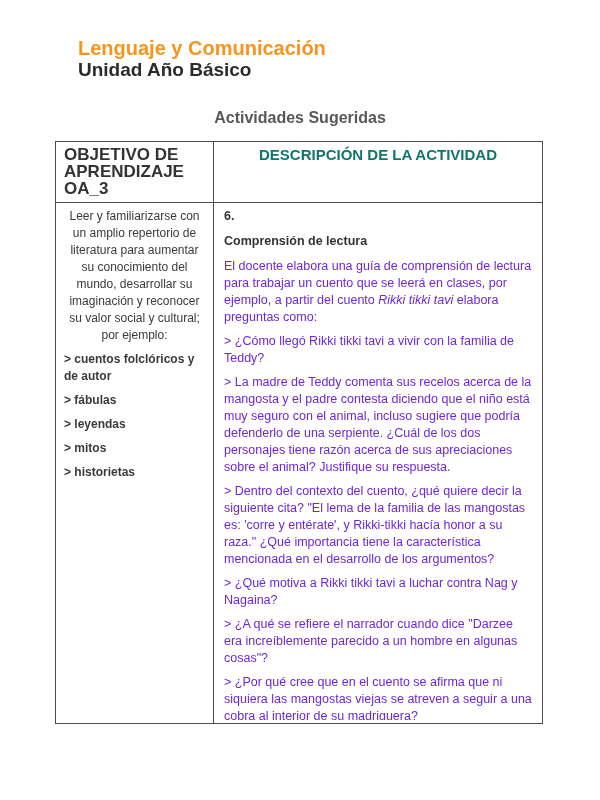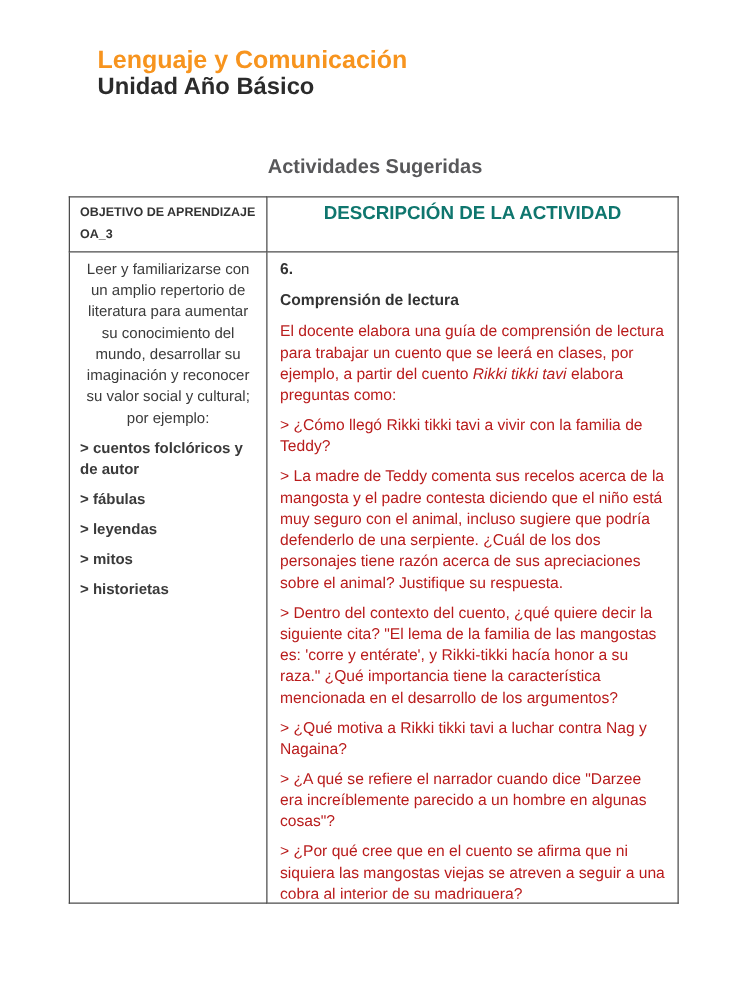--- a/index.html
+++ b/index.html
@@ -22,42 +22,42 @@
   }
   .subject  { font-size:20px; font-weight:bold; color:#f7941e; line-height:22px; }
   .grade    { font-size:19px; font-weight:bold; color:#2b2b2b; line-height:22px; }
   .header-right { text-align:right; padding-top:2px; }
   .unit { font-size:17px; font-weight:bold; color:#f7941e; line-height:21px; }
   .oa   { font-size:17px; font-weight:bold; color:#f7941e; line-height:21px; margin-top:2px; }
 
   
   .page-title {
     text-align:center;
-    margin-top:44px;
+    margin-top:28px;
     font-size:16px;
     font-weight:bold;
     color:#58585a;
   }
 
   
   .activity-table {
     border-collapse:collapse;
     table-layout:fixed;
     margin:14px 0 0 55px;
     width:488px;
   }
   .activity-table th, .activity-table td {
     border:1.5px solid #4c4c4c;
     vertical-align:top;
   }
   th.col-obj {
     width:158px;
     text-align:left;
     padding:4px 8px 5px 8px;
-    font-size:10px;
+    font-size:17px;
     line-height:17px;
     color:#333333;
     font-weight:bold;
   }
   th.col-desc {
     text-align:center;
     padding:4px 8px 5px 8px;
     font-size:15px;
     line-height:17px;
     color:#0f766e;
@@ -82,21 +82,21 @@
     line-height:17px;
     color:#3a3a3a;
     margin-bottom:7px;
   }
 
   .act-number   { font-size:12.5px; font-weight:bold; color:#333333; line-height:17px; margin-bottom:8px; }
   .act-subtitle { font-size:12.5px; font-weight:bold; color:#333333; line-height:17px; margin-bottom:8px; }
   .act-intro, .question {
     font-size:12.5px;
     line-height:17px;
-    color:#b91c1c;
+    color:#6d28d9;
     margin-bottom:7px;
   }
   .act-intro em { font-style:italic; }
 </style>
 </head>
 <body>
 
 <div class="page">
 
   <div class="doc-header">

